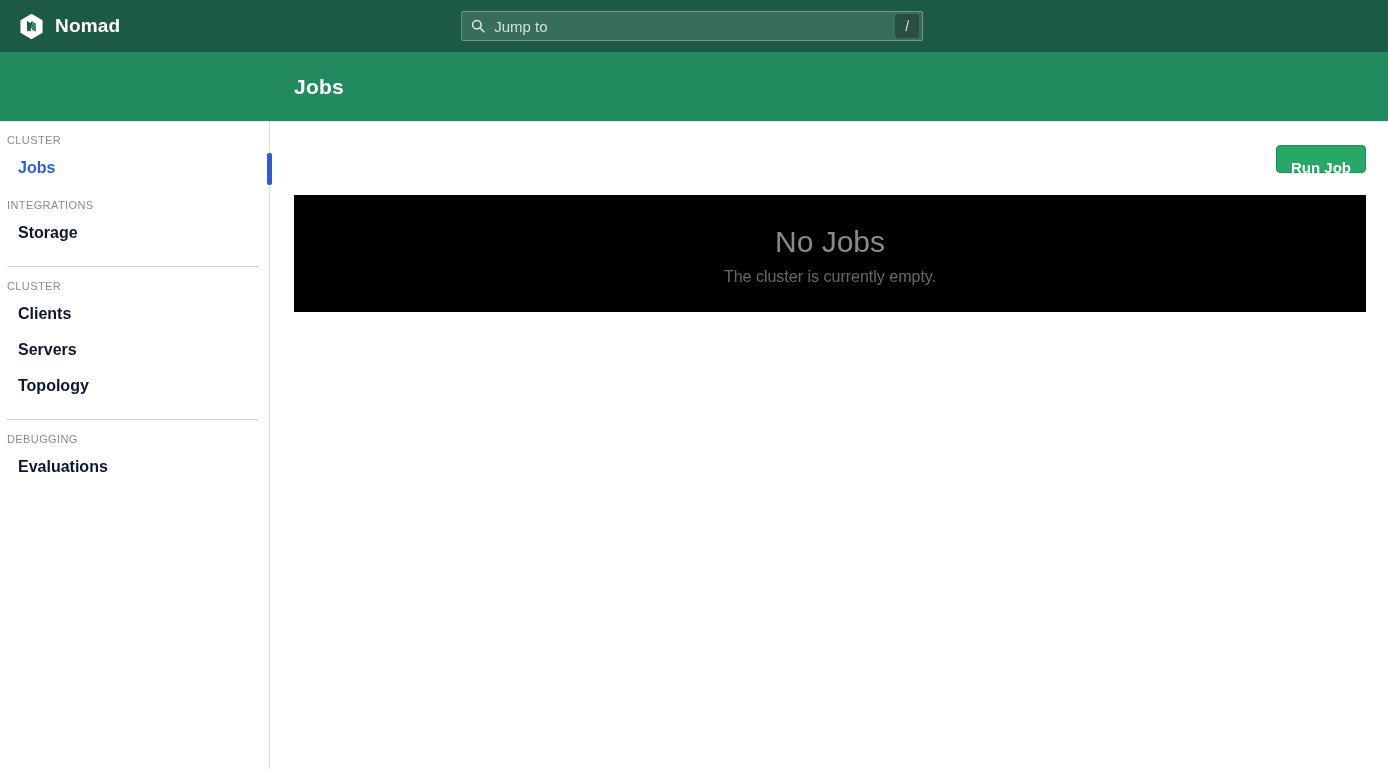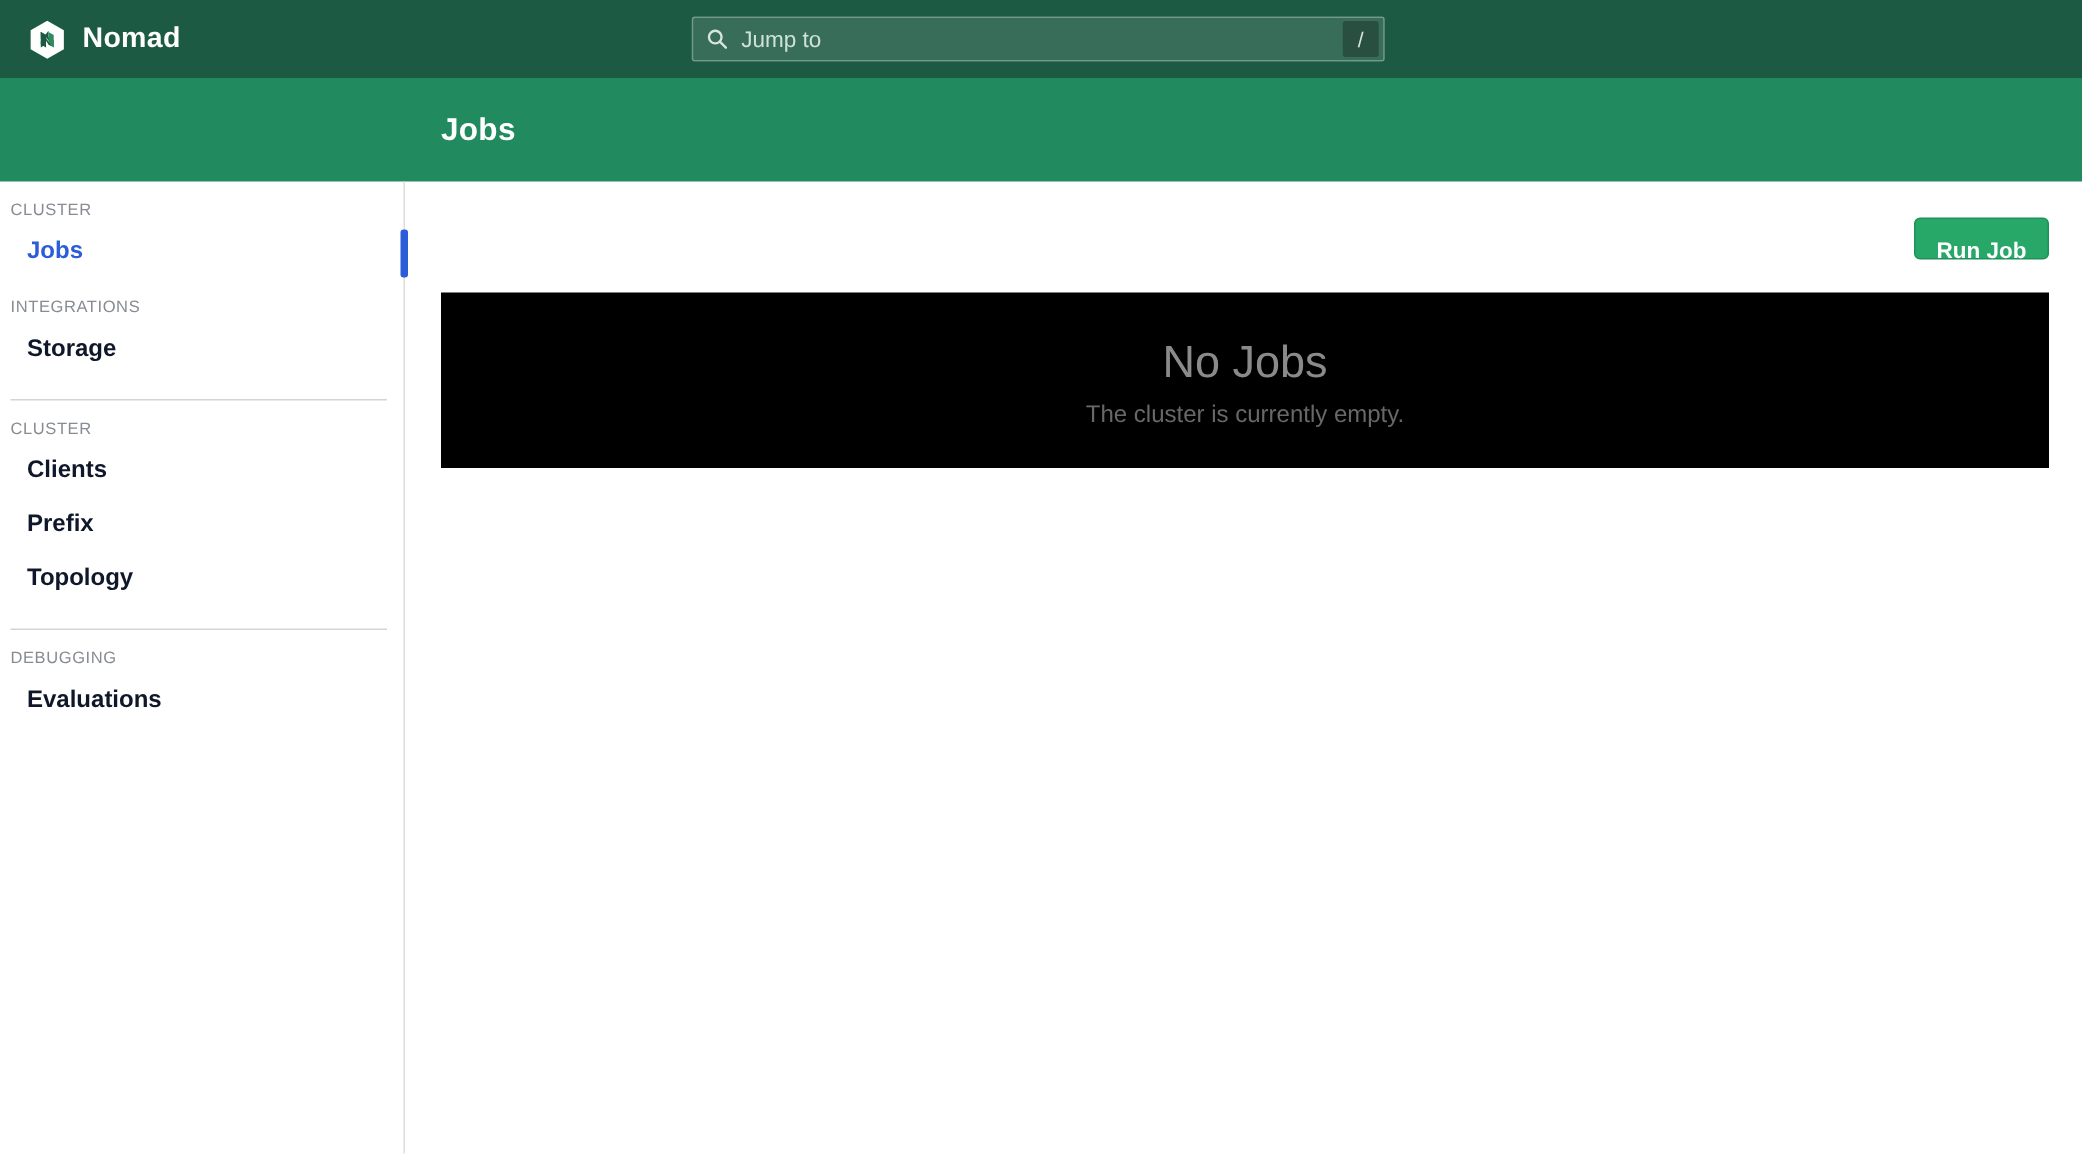--- a/index.html
+++ b/index.html
@@ -196,21 +196,21 @@
       <span>Storage</span>
     </a>
 
     <hr class="side-div">
 
     <div class="sec-label">CLUSTER</div>
     <a class="side-item">
       <span>Clients</span>
     </a>
     <a class="side-item">
-      <span>Prefix</span>
+      <span>Servers</span>
     </a>
     <a class="side-item">
       <span>Topology</span>
     </a>
 
     <hr class="side-div">
 
     <div class="sec-label">DEBUGGING</div>
     <a class="side-item">
       <span>Evaluations</span>

